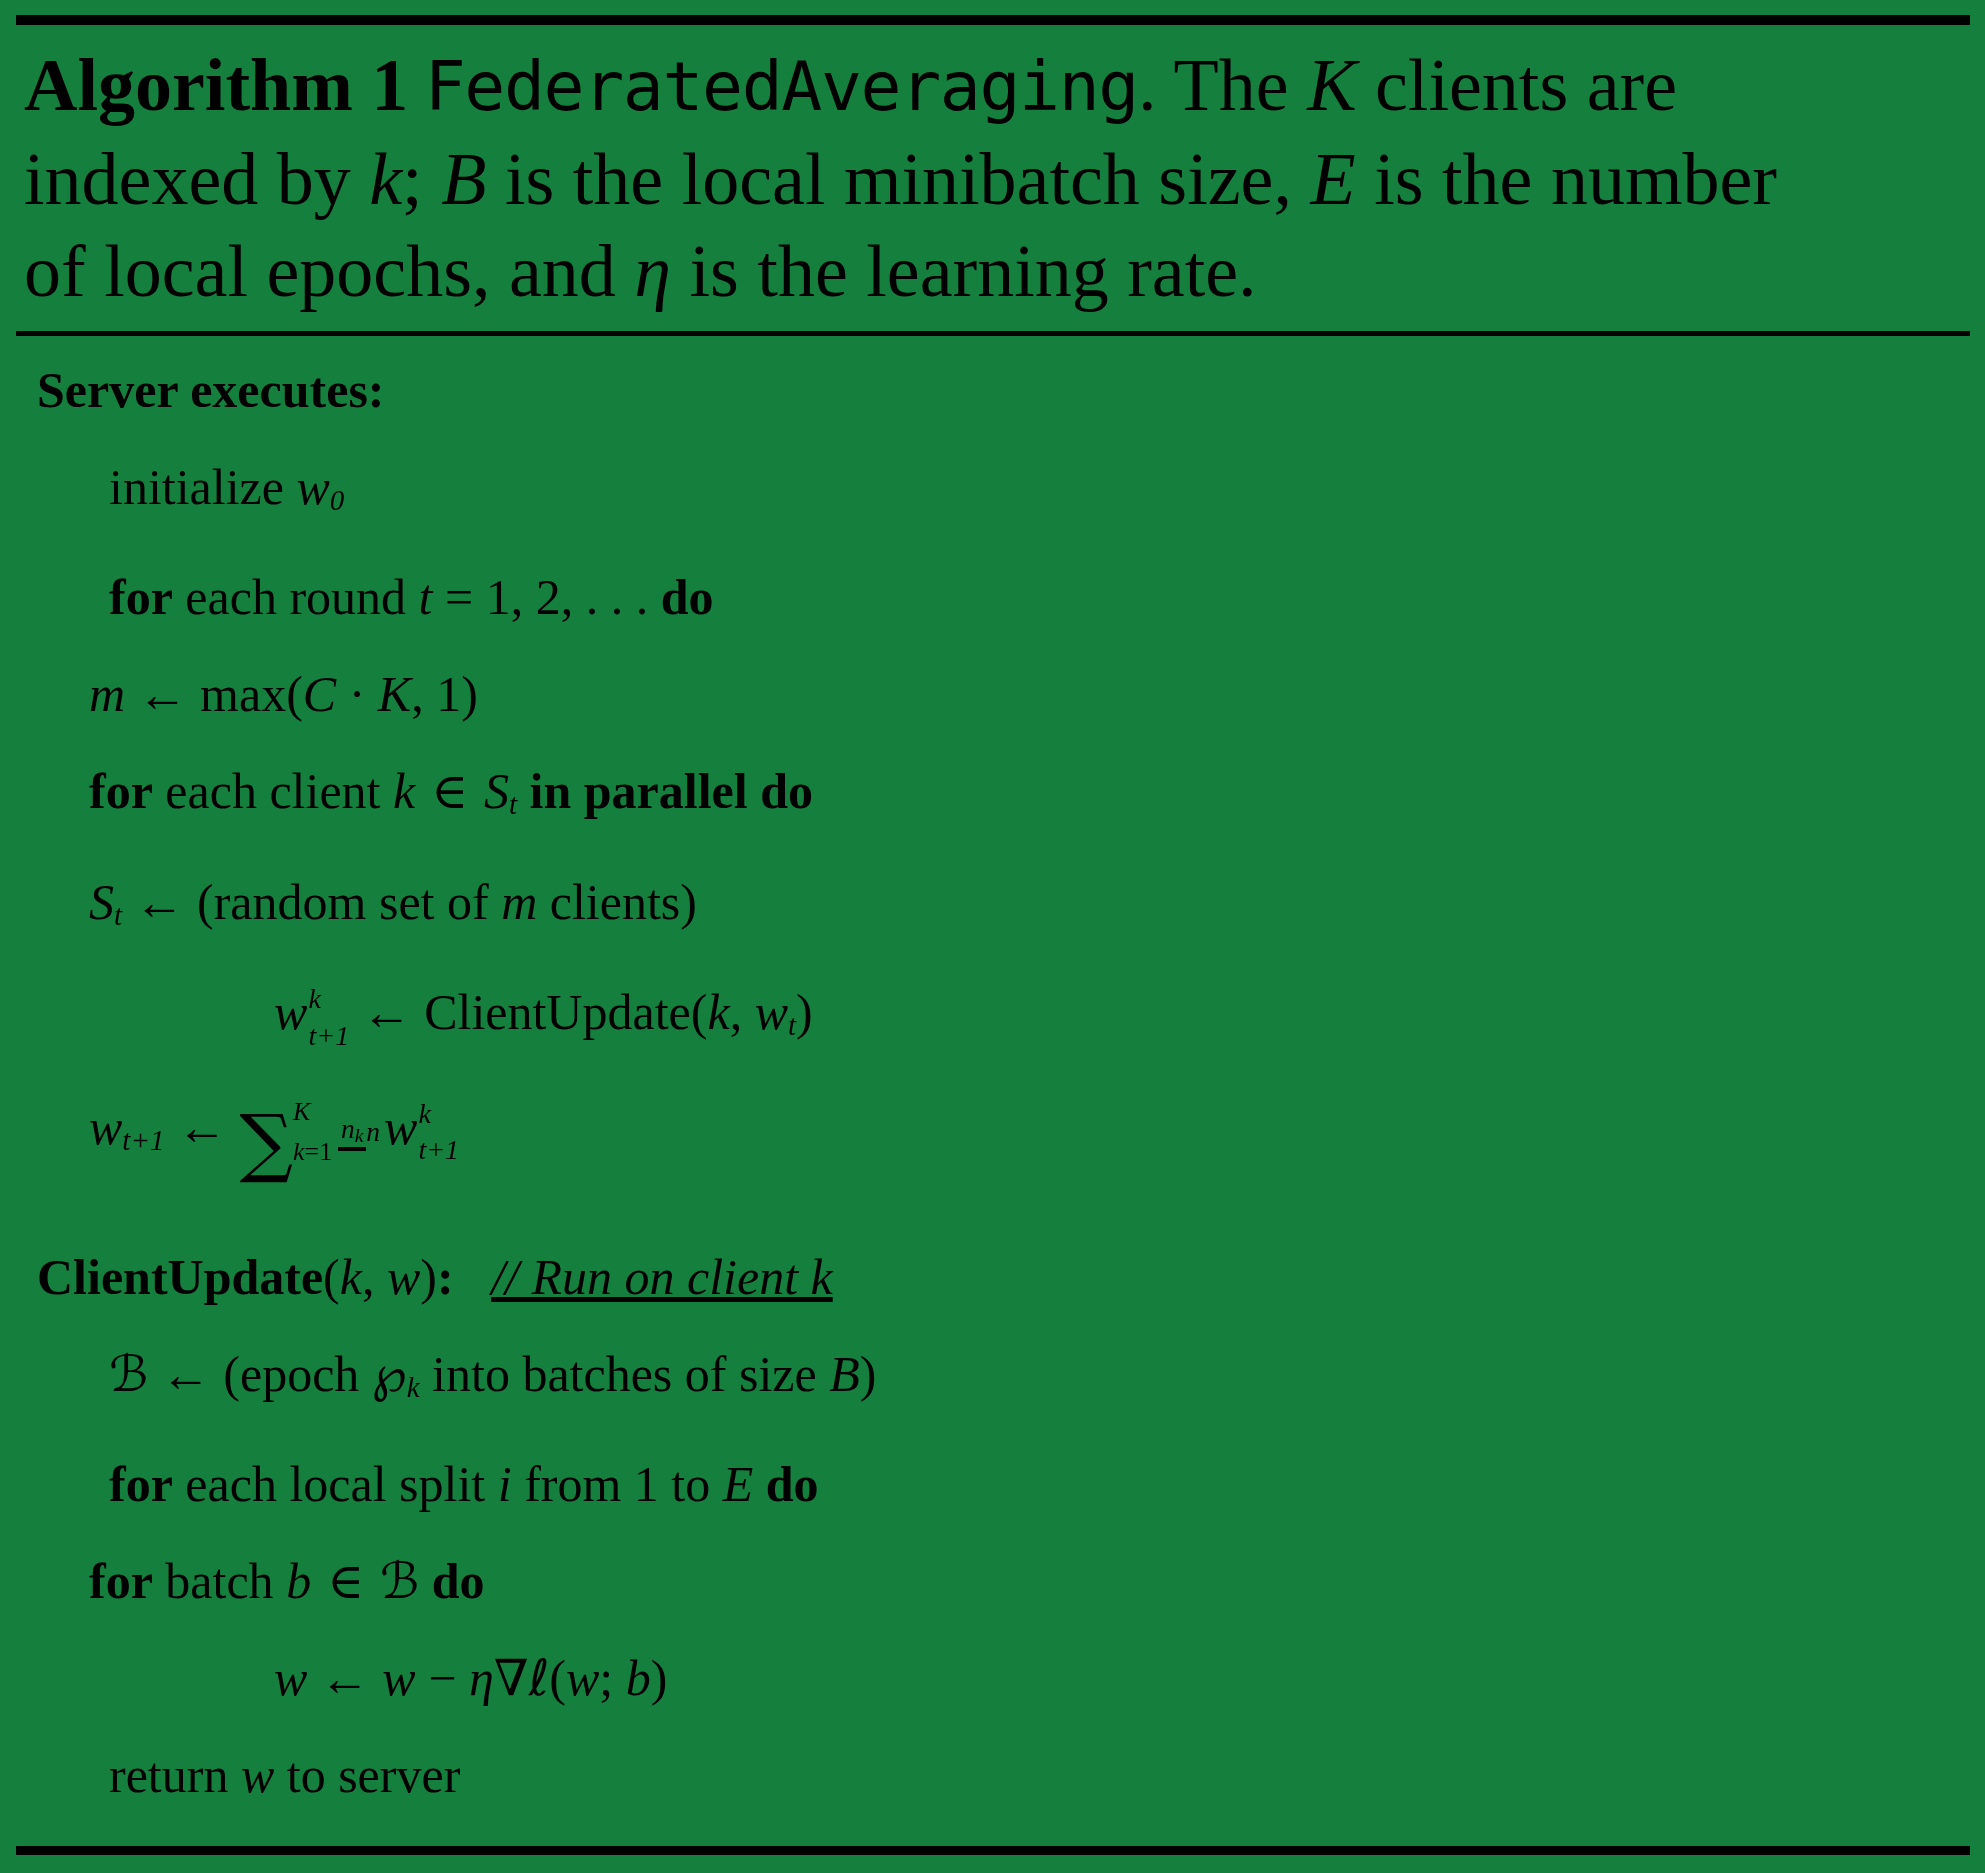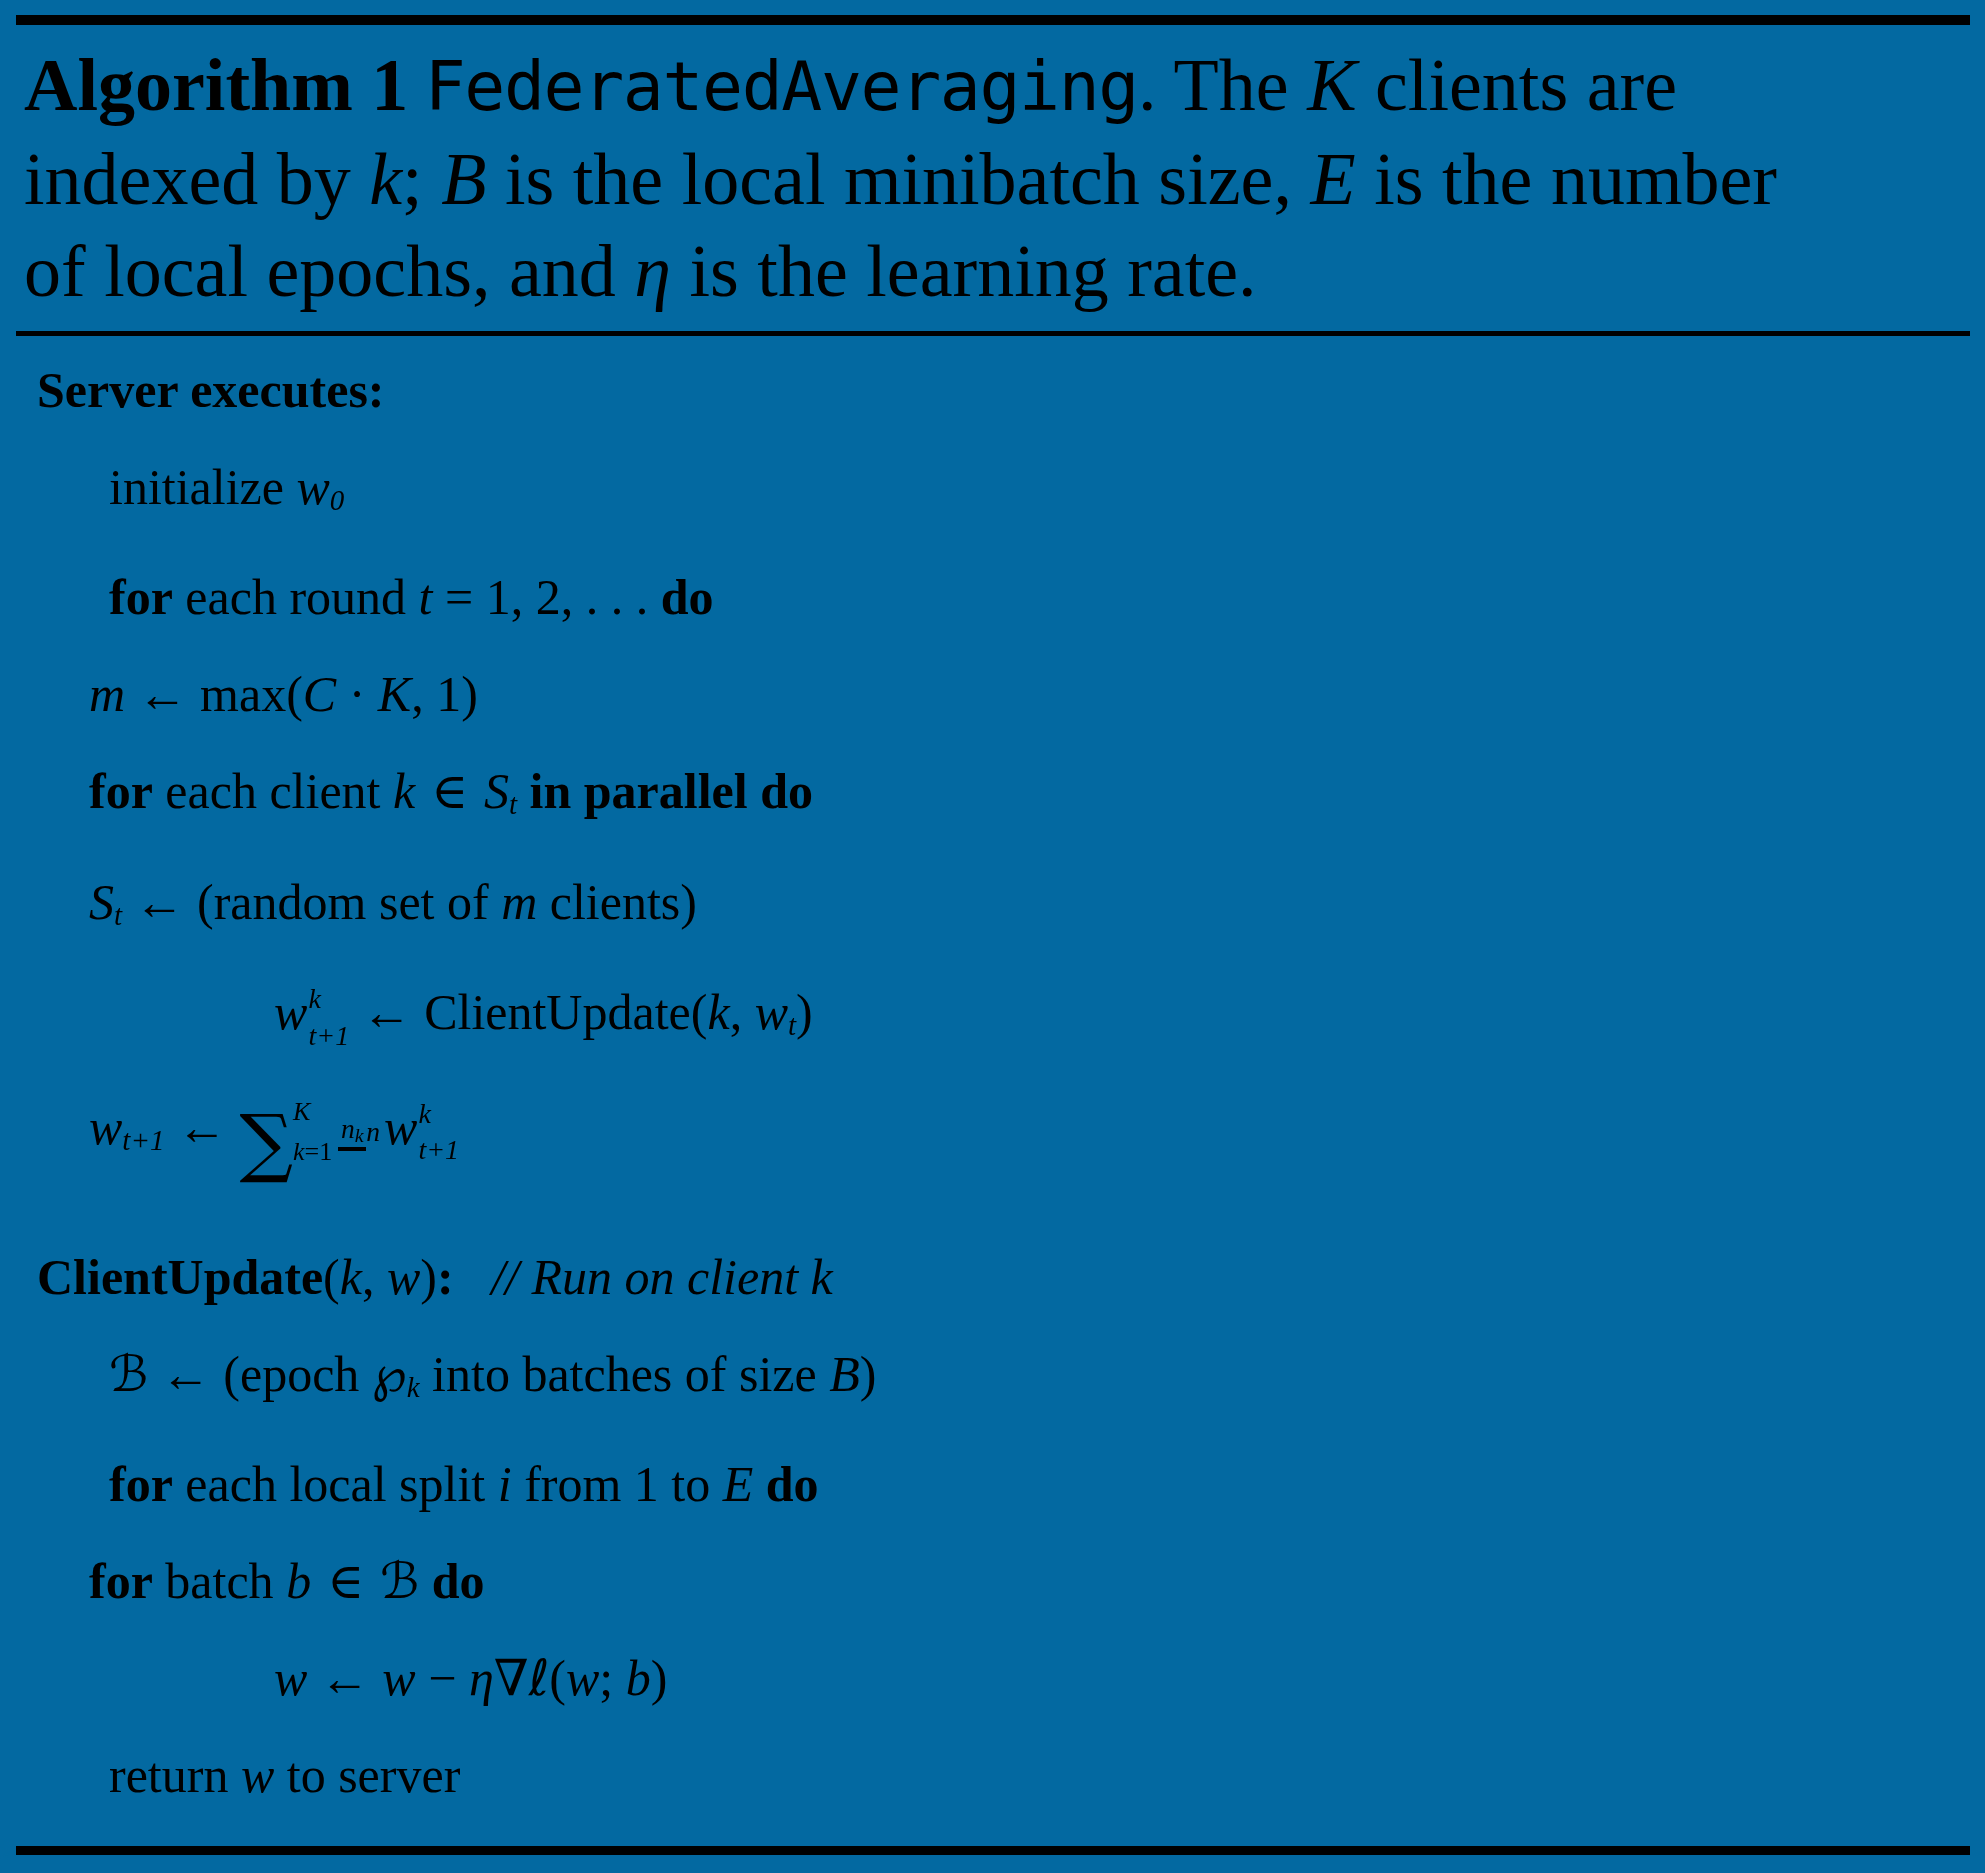--- a/index.html
+++ b/index.html
@@ -1,18 +1,18 @@
 <!DOCTYPE html>
 <html><head>
 <meta charset="utf-8">
 <style>
   html,body { margin:0; padding:0; background:#ffffff; }
   .page {
     position:relative; width:1986px; height:1873px; box-sizing:border-box;
-    background:#0369a1; color:#000000; overflow:hidden;
+    background:#15803d; color:#000000; overflow:hidden;
     font-family:"Liberation Serif","DejaVu Serif",serif;
   }
   .rule { background:#000000; margin:0 16px; }
   .rule-top { height:10px; margin-top:15px; }
   .rule-mid { height:5px;  margin-top:14px; }
   .rule-bottom { position:absolute; left:16px; right:16px; bottom:18px; height:9px; background:#000000; }
 
   .caption { font-size:74px; line-height:92px; padding:14px 16px 0 24px; }
   .cap-line { white-space:pre; }
 
@@ -20,21 +20,21 @@
   .line { line-height:97px; white-space:pre; padding-left:37px; }
   .in1 { padding-left:109px; }
   .in2 { padding-left:89px; }
   .in3 { padding-left:274px; }
 
   .b { font-weight:bold; }
   .i { font-style:italic; }
   .mono { font-family:"DejaVu Sans Mono",monospace; font-size:0.92em; letter-spacing:-0.02em; margin-left:0.24em; }
   .scr { font-family:"DejaVu Serif","DejaVu Sans",serif; }
   .sub { font-size:0.58em; font-style:italic; vertical-align:-0.22em; }
-  .comment { font-style:italic; margin-left:0.75em; }
+  .comment { font-style:italic; margin-left:0.75em;text-decoration:underline; }
 
   
   .supsub {
     display:inline-flex; flex-direction:column; align-items:flex-start;
     justify-content:space-between; height:2.3em;
     font-size:0.56em; line-height:1; font-style:italic;
     vertical-align:middle; margin-left:0.04em;
   }
   
   .op { font-family:"DejaVu Serif",serif; font-size:1.5em; line-height:0.8; vertical-align:-0.32em; }

